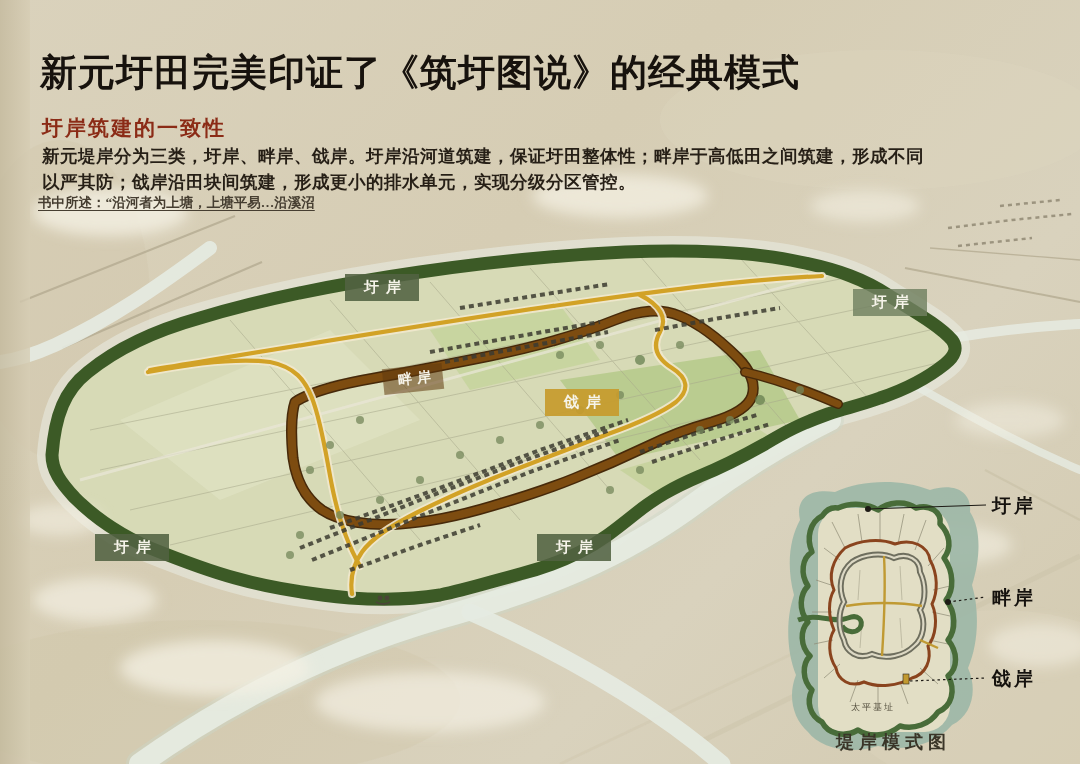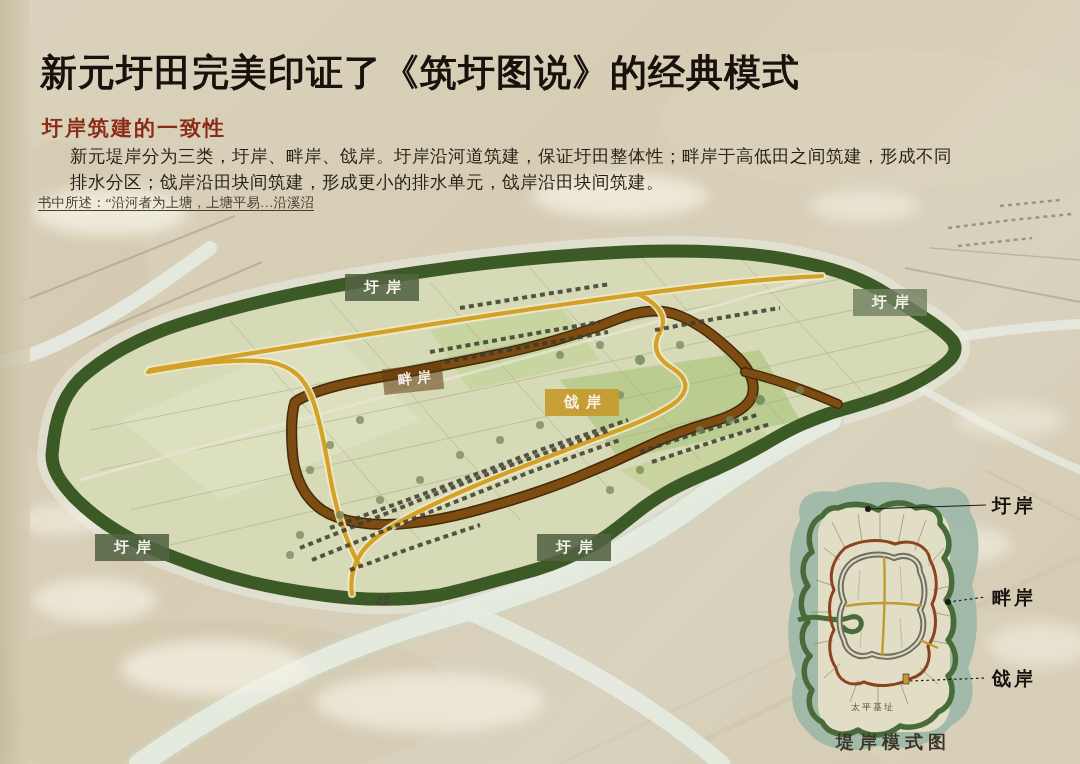--- a/index.html
+++ b/index.html
@@ -6,23 +6,23 @@
   body{background:#8a8272;font-family:"Liberation Serif","DejaVu Serif",serif;}
   #page{position:relative;width:1080px;height:764px;overflow:hidden;
         background:linear-gradient(135deg,#dad2bc 0%,#d6cdb4 40%,#d9d2bd 70%,#d3cab0 100%);}
   #page::before{content:"";position:absolute;left:0;top:0;width:30px;height:764px;
         background:linear-gradient(90deg,#c3b99d,#d6cdb4);opacity:.8;z-index:3;pointer-events:none;}
   .abs{position:absolute;}
   #map-svg{position:absolute;left:0;top:0;z-index:1;}
   .title{left:40px;top:48px;width:880px;font-size:37px;font-weight:900;color:#17120d;
          letter-spacing:1px;z-index:4;}
   .subtitle{left:42px;top:114px;font-size:21px;font-weight:900;color:#8b2b16;letter-spacing:2px;z-index:4;text-align:center;}
-  .bodyline{left:42px;width:1010px;font-size:17.5px;font-weight:400;color:#261f16;
-            letter-spacing:.5px;z-index:4;margin-left:28px;}
-  .quote{left:38px;top:193px;width:300px;font-size:13.5px;font-weight:400;color:#463e31;
+  .bodyline{left:42px;width:1010px;font-size:17.5px;font-weight:700;color:#261f16;
+            letter-spacing:.5px;z-index:4;}
+  .quote{left:38px;top:193px;width:300px;font-size:13.5px;font-weight:700;color:#463e31;
          line-height:19px;z-index:4;}
   .quote span{text-decoration:underline;text-underline-offset:3px;text-decoration-thickness:1px;}
   .map-label{position:absolute;z-index:5;color:#f6f4ea;font-weight:700;font-size:15px;
              letter-spacing:7px;padding:4px 4px 4px 12px;text-align:center;min-width:58px;}
   .olive{background:rgba(82,98,66,.88);}
   .olive-light{background:rgba(112,128,96,.82);}
   .brown{background:rgba(96,58,14,.55);transform:rotate(-6deg);font-size:14px;letter-spacing:5px;}
   .gold{background:rgba(199,155,45,.92);}
 </style>
 </head>
@@ -222,21 +222,21 @@
       <text x="992" y="512" font-size="19" font-weight="bold" letter-spacing="3" fill="#15120e">圩岸</text>
       <text x="992" y="604" font-size="19" font-weight="bold" letter-spacing="3" fill="#15120e">畔岸</text>
       <text x="992" y="685" font-size="19" font-weight="bold" letter-spacing="3" fill="#15120e">戗岸</text>
       <text x="836" y="748" font-size="18" font-weight="600" letter-spacing="5" fill="#3a3528">堤岸模式图</text>
     </g>
   </svg>
 
   <div class="abs title">新元圩田完美印证了《筑圩图说》的经典模式</div>
   <div class="abs subtitle">圩岸筑建的一致性</div>
   <div class="abs bodyline" style="top:144px">新元堤岸分为三类，圩岸、畔岸、戗岸。圩岸沿河道筑建，保证圩田整体性；畔岸于高低田之间筑建，形成不同</div>
-  <div class="abs bodyline" style="top:170px">排水分区；戗岸沿田块间筑建，形成更小的排水单元，戗岸沿田块间筑建。</div>
+  <div class="abs bodyline" style="top:170px">以严其防；戗岸沿田块间筑建，形成更小的排水单元，实现分级分区管控。</div>
   <div class="abs quote">
     <div><span>书中所述：“沿河者为上塘，上塘平易…沿溪沼</span></div>
   </div>
 
   <div class="map-label olive" style="left:345px;top:274px">圩岸</div>
   <div class="map-label olive-light" style="left:853px;top:289px">圩岸</div>
   <div class="map-label brown" style="left:383px;top:366px;min-width:44px">畔岸</div>
   <div class="map-label gold" style="left:545px;top:389px">戗岸</div>
   <div class="map-label olive" style="left:95px;top:534px">圩岸</div>
   <div class="map-label olive" style="left:537px;top:534px">圩岸</div>

